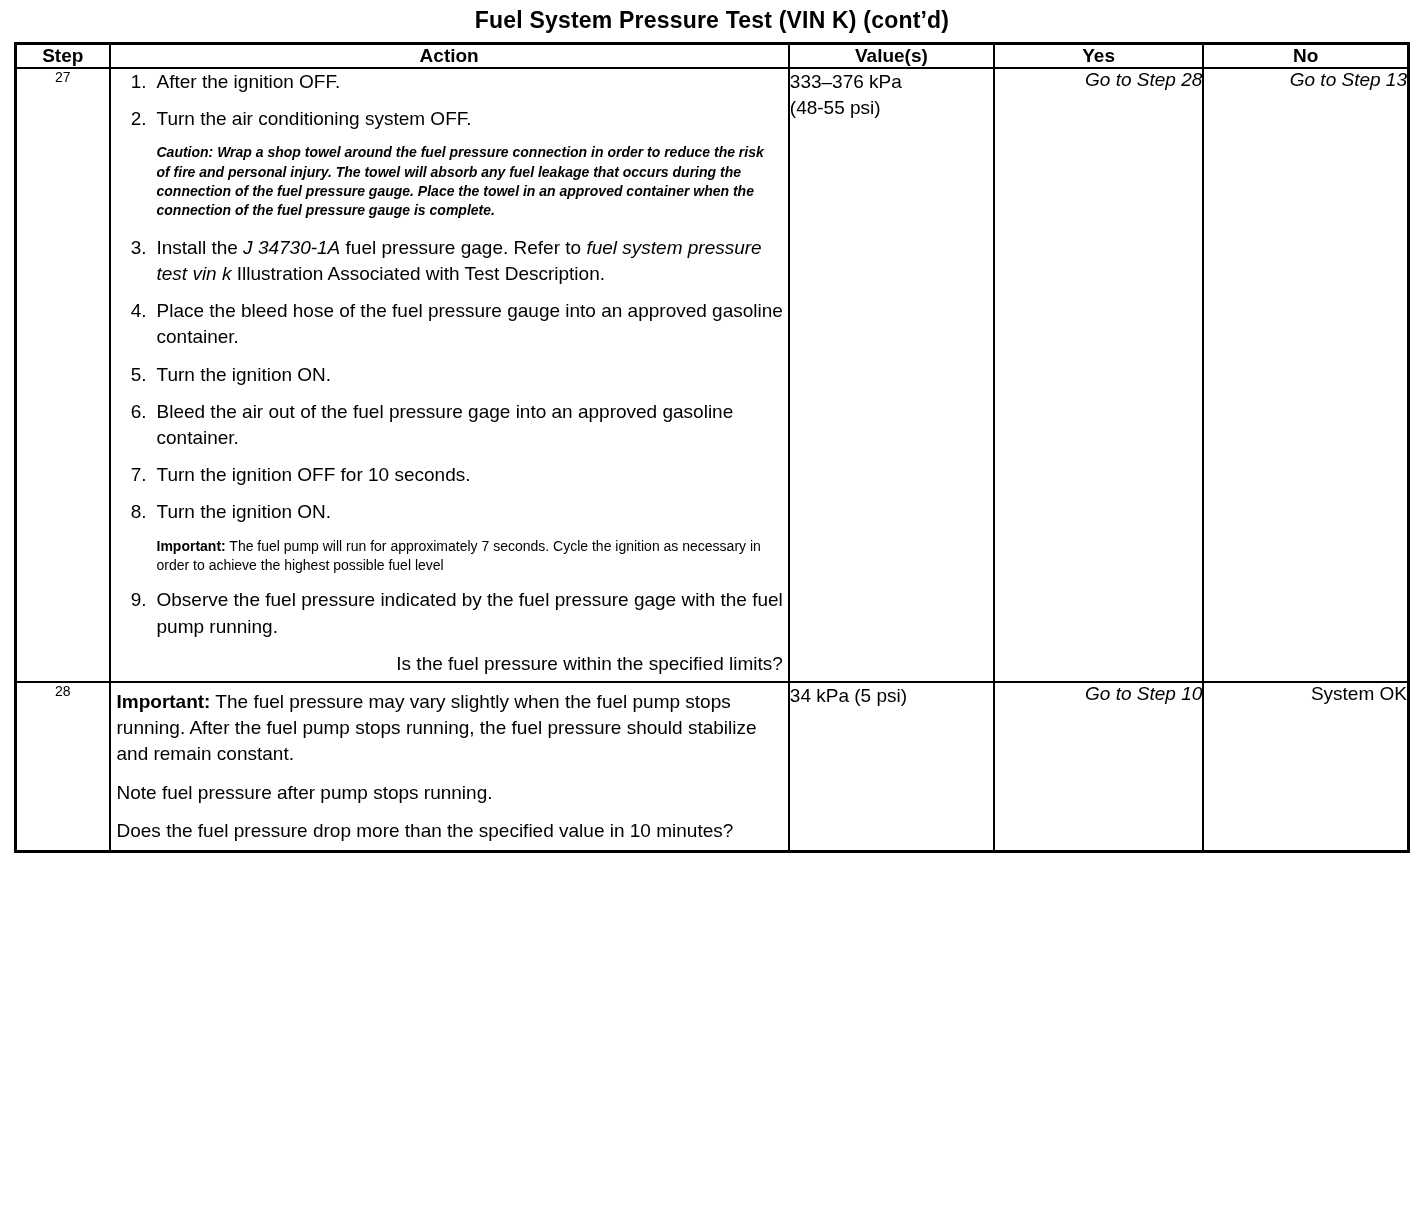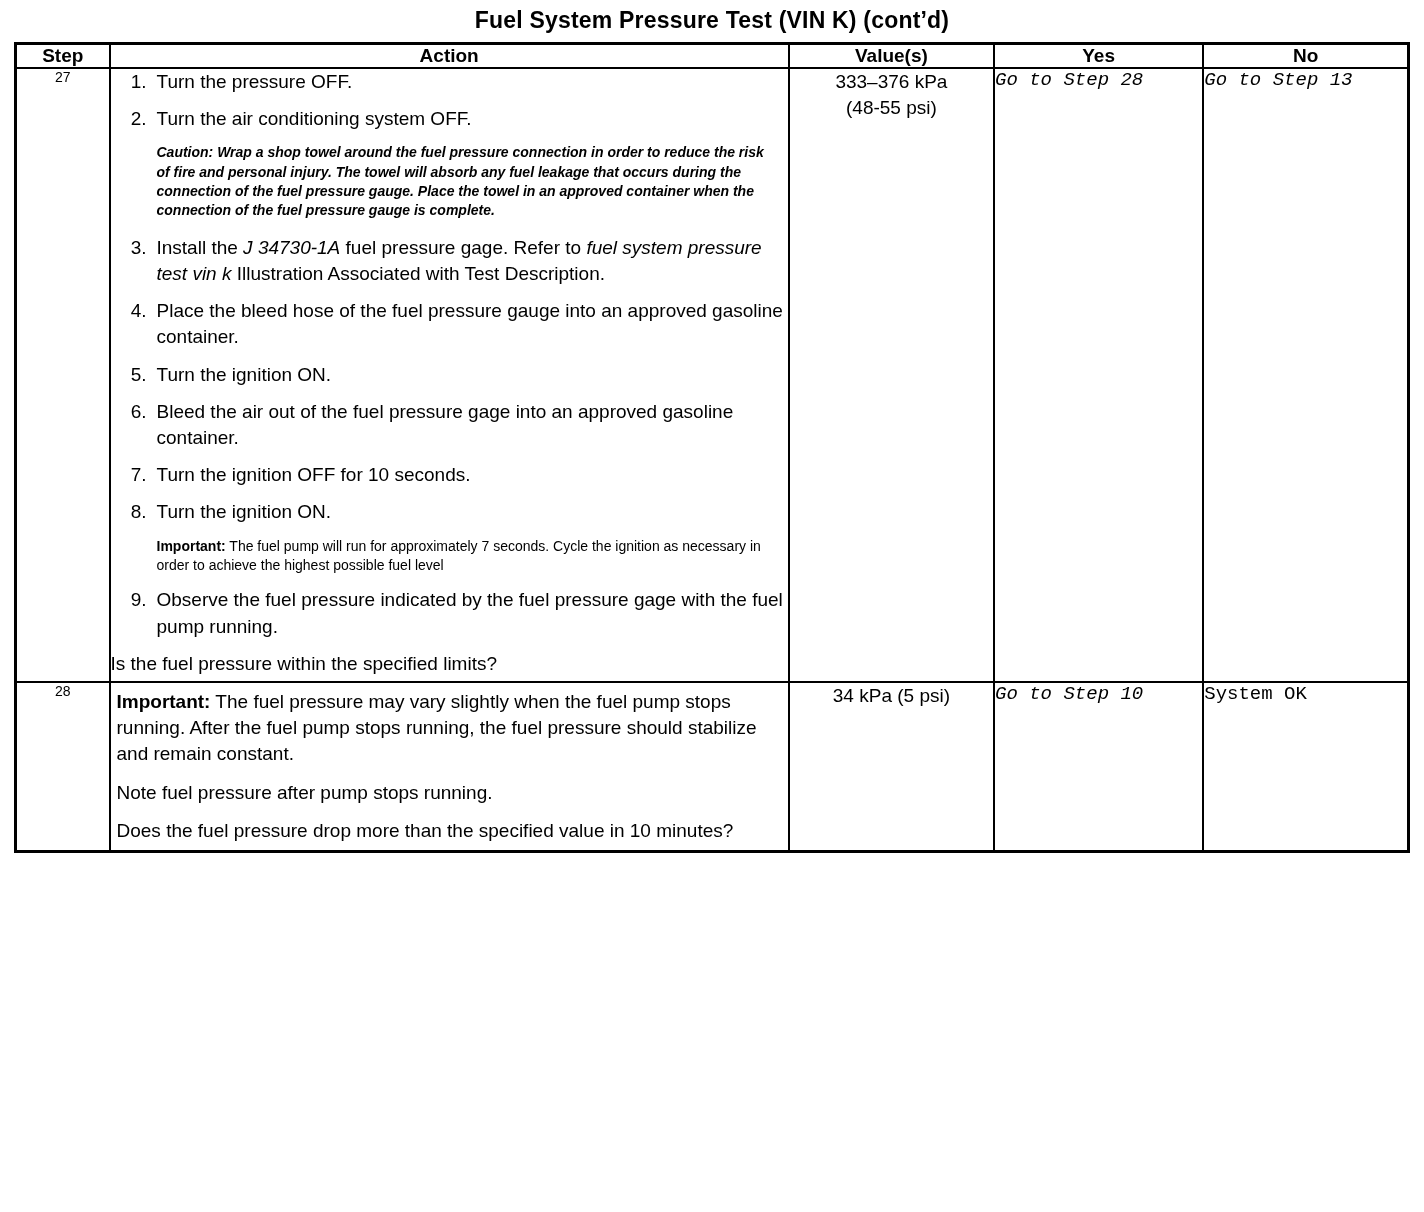--- a/index.html
+++ b/index.html
@@ -55,32 +55,30 @@
 
   td.step {
     text-align: center;
     vertical-align: middle;
     font-size: 14px;
   }
   td.action {
     padding: 8px 8px 0 8px;
   }
   td.value {
-    text-align: center;
     vertical-align: middle;
     font-size: 19px;
     line-height: 1.35;
     border-radius: 30px;
   }
   td.yesno {
     vertical-align: bottom;
-    text-align: left;
+    text-align: right;
     font-size: 19px;
     padding-bottom: 6px;
-    font-family: Liberation Mono, monospace;
   }
   .goto {
     font-style: italic;
   }
   .plain {
     font-style: normal;
   }
 
   
   ol.steps {
@@ -119,20 +117,21 @@
     padding-left: 46px;
     padding-right: 6px;
   }
   .note.important b { font-weight: bold; }
   .ital { font-style: italic; text-align: center; }
   .question {
     font-size: 19px;
     line-height: 1.38;
     margin: 0;
     padding: 0 5px 4px 0;
+    text-align: right;
   }
   
   td.action.r28 {
     padding: 6px 8px 4px 6px;
   }
   .blk {
     font-size: 19px;
     line-height: 1.38;
     margin: 0 0 12px 0;
   }
@@ -164,21 +163,21 @@
     </thead>
     <tbody>
 
       <tr>
         <td class="step">27</td>
         <td class="action">
 
           <ol class="steps">
             <li>
               <span class="num">1.</span>
-              <span>Turn the pressure OFF.</span>
+              <span>After the ignition OFF.</span>
             </li>
             <li>
               <span class="num">2.</span>
               <span>Turn the air conditioning system OFF.</span>
             </li>
           </ol>
 
           <p class="note caution">Caution: Wrap a shop towel around the fuel pressure connection in order to reduce the risk of fire and personal injury. The towel will absorb any fuel leakage that occurs during the connection of the fuel pressure gauge. Place the towel in an approved container when the connection of the fuel pressure gauge is complete.</p>
 
           <ol class="steps">

